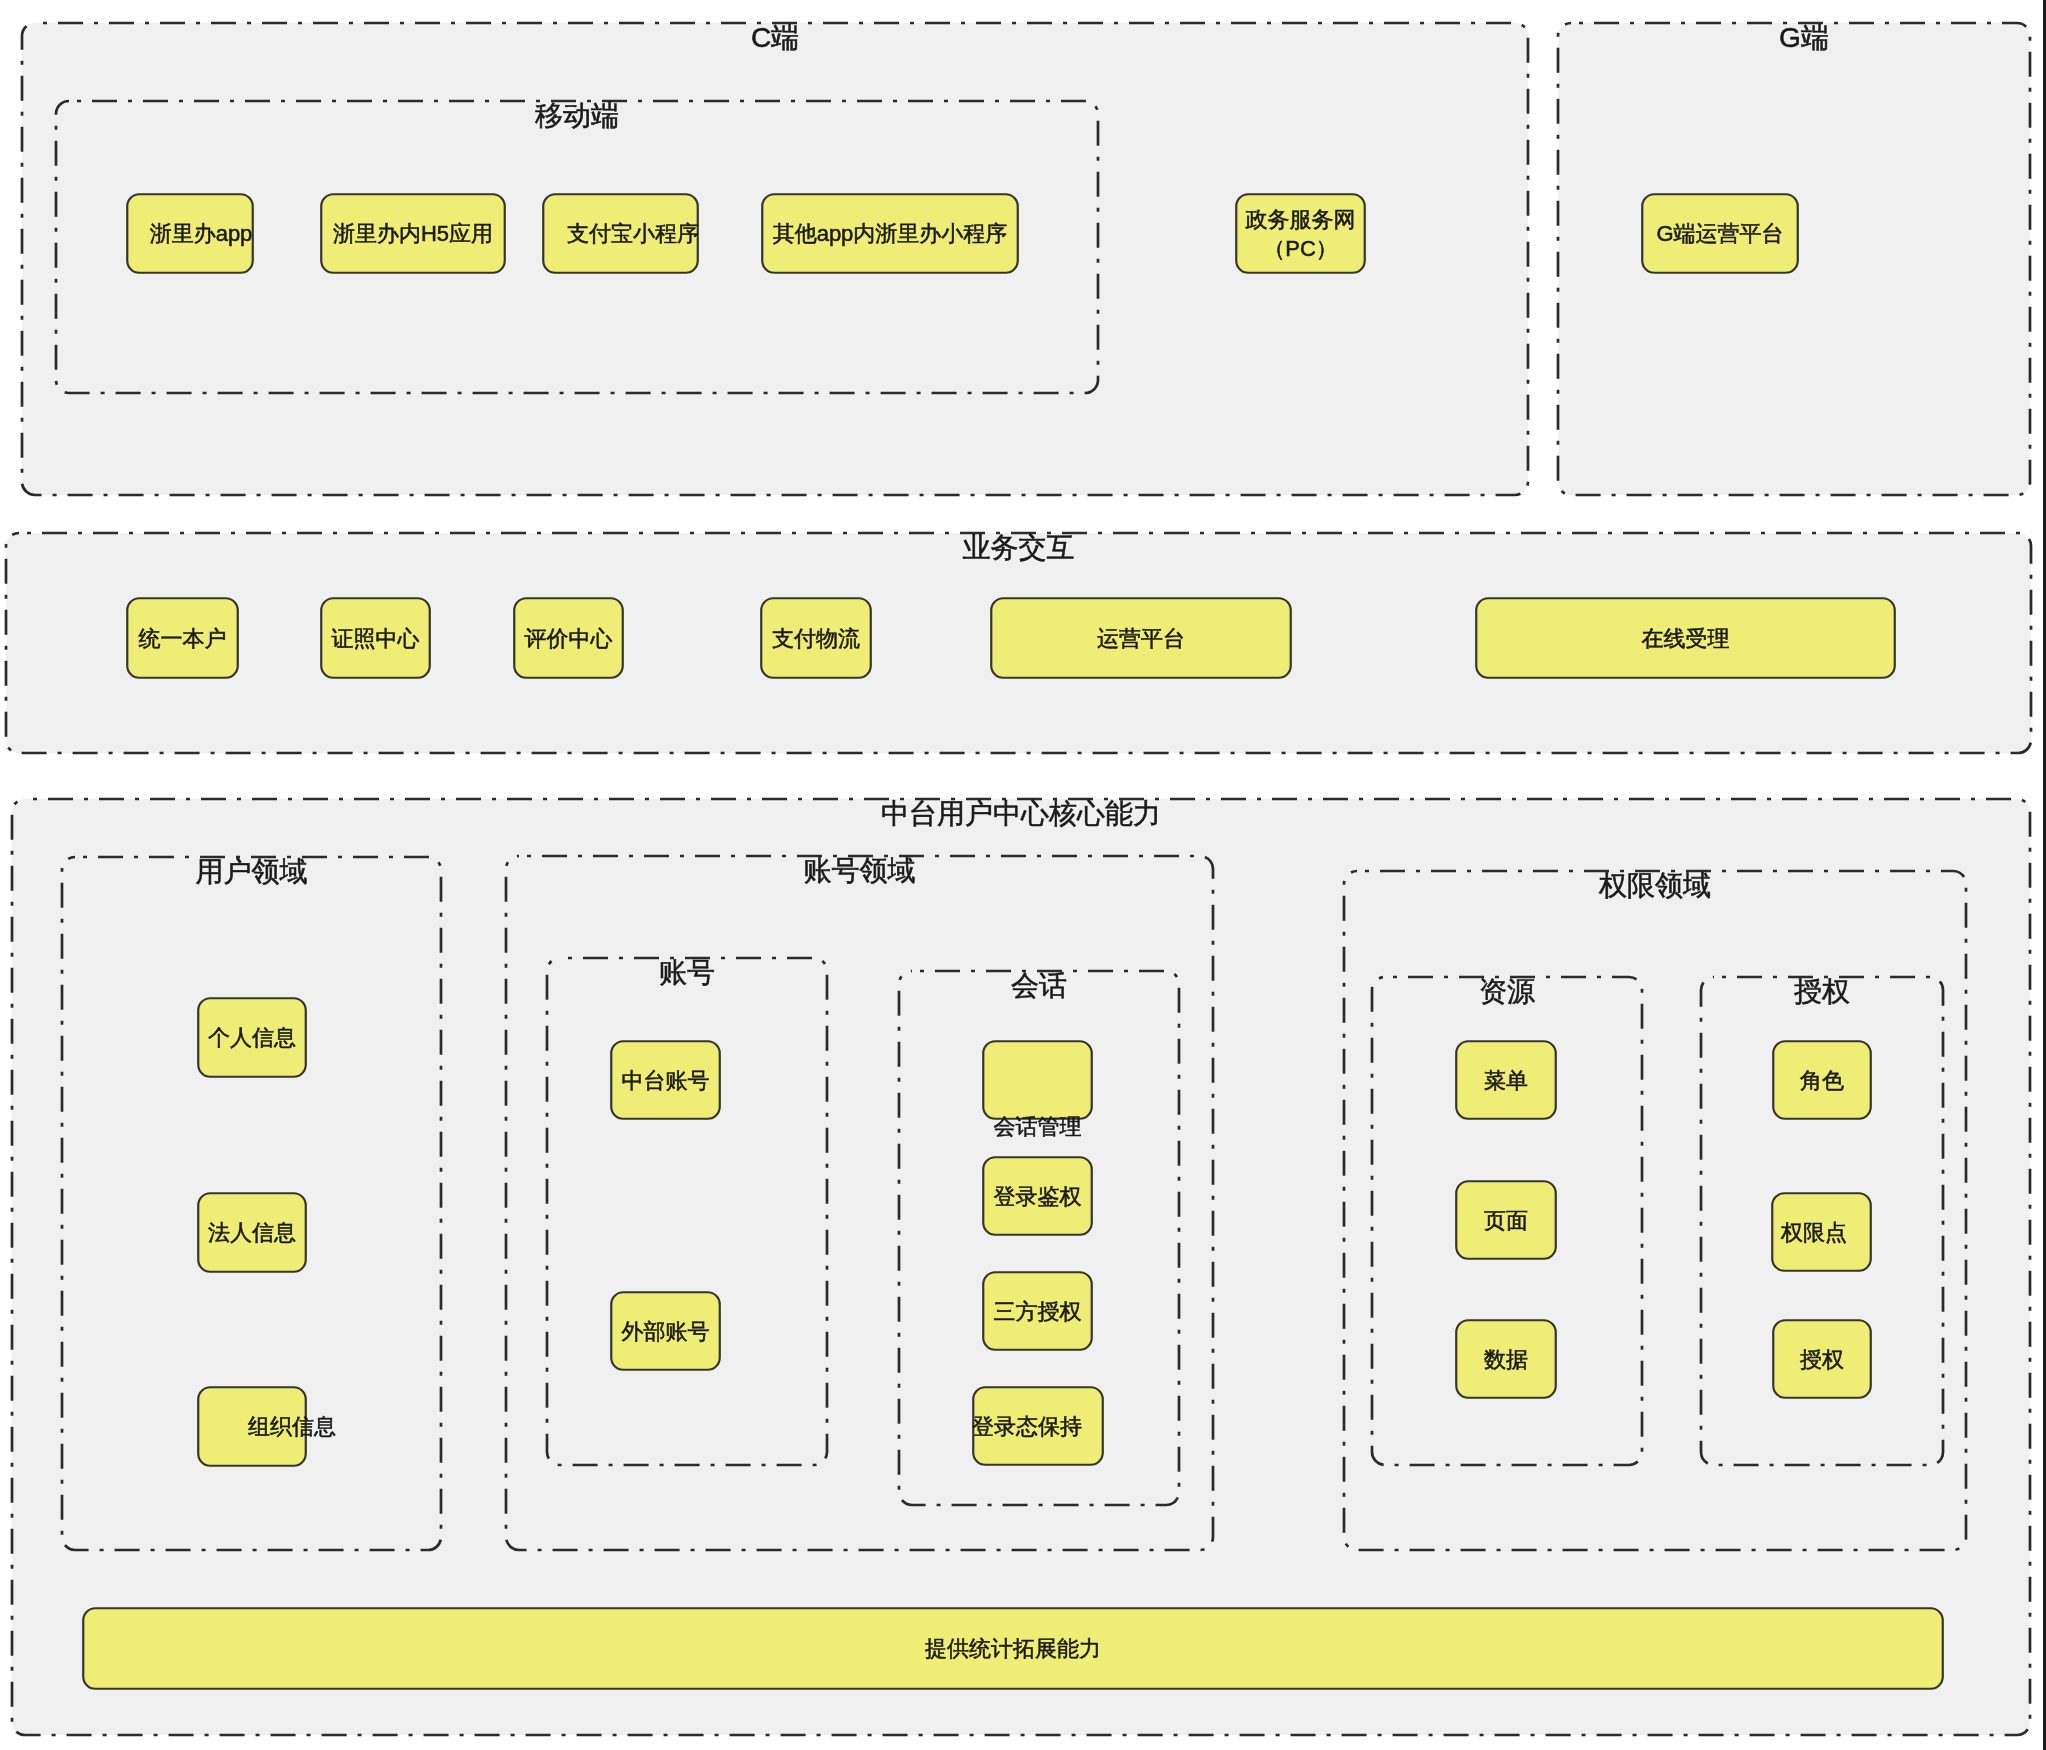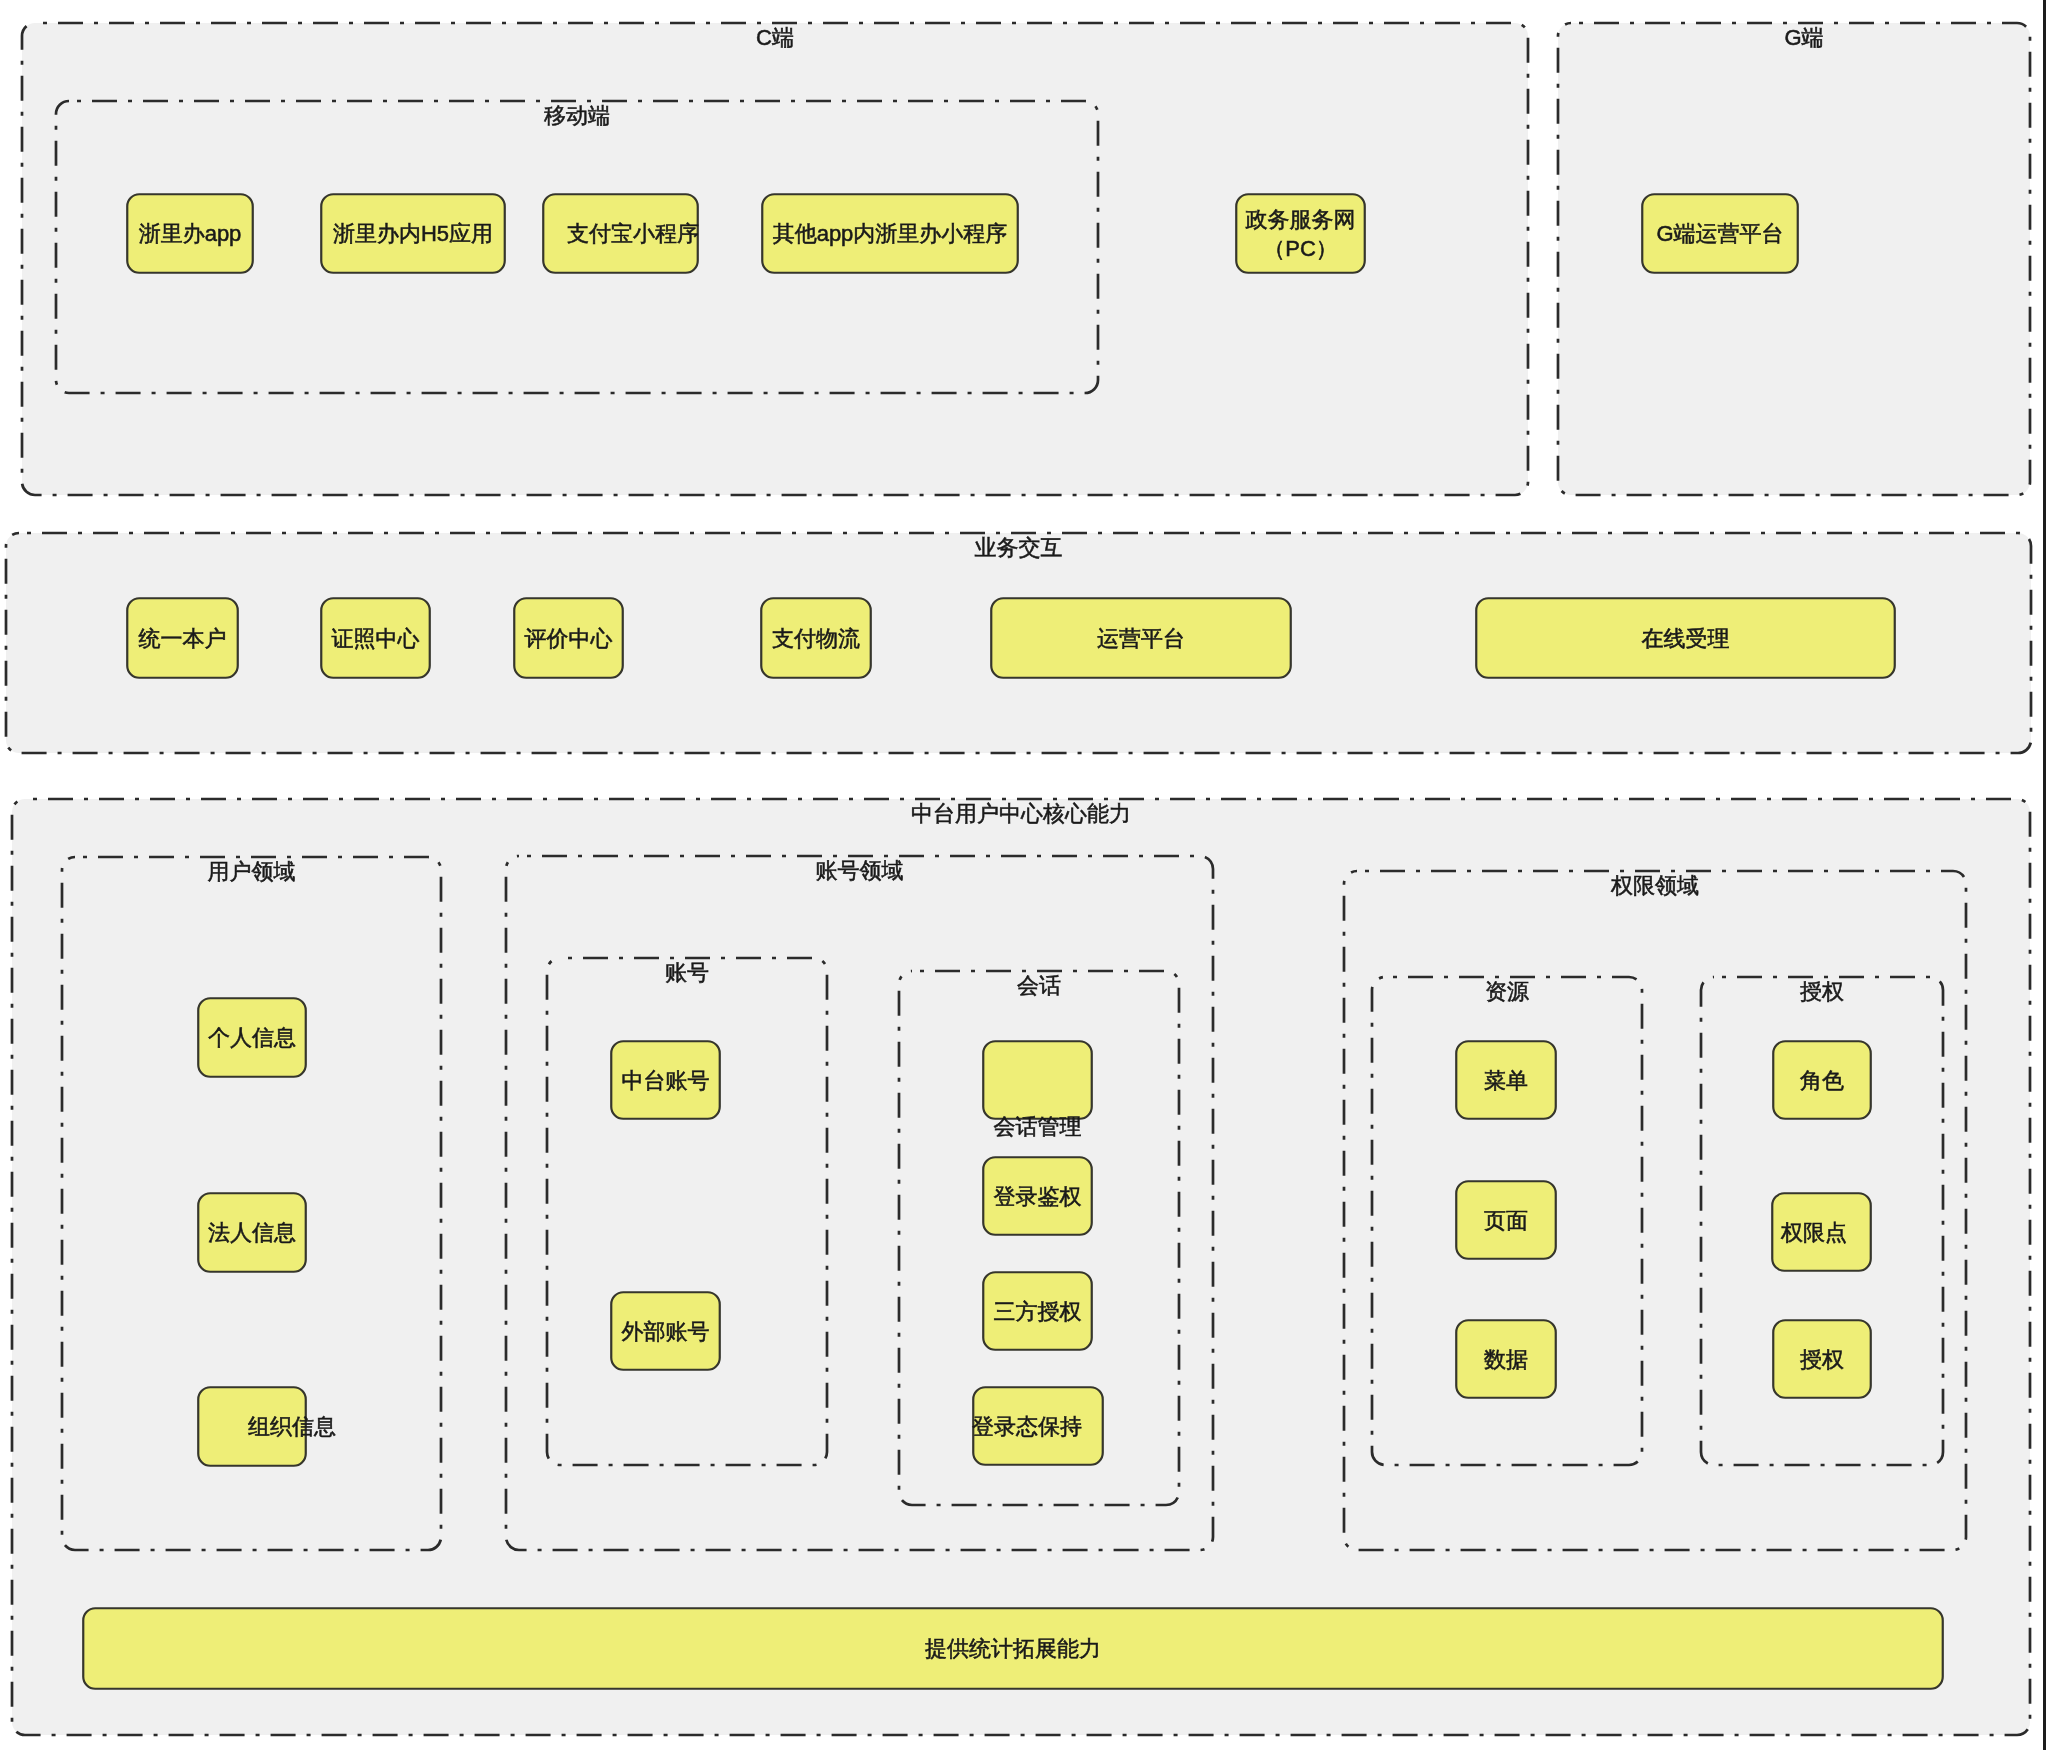--- a/index.html
+++ b/index.html
@@ -6,21 +6,21 @@
   html,body{margin:0;padding:0;background:#ffffff;}
   body{font-family:"Liberation Sans","DejaVu Sans",sans-serif;}
   #canvas{position:relative;width:2046px;height:1750px;overflow:hidden;background:#ffffff;}
   #art{position:absolute;left:0;top:0;width:2046px;height:1750px;filter:blur(0.7px);}
   #layer{position:absolute;left:0;top:0;}
   .grp{fill:#f0f0f0;stroke:#2b2b2b;stroke-width:2.7;
        stroke-dasharray:25 11 4 11;stroke-dashoffset:28;stroke-linecap:butt;}
   .node{fill:#eeee77;stroke:#36362c;stroke-width:2.2;}
   .lbl{position:absolute;white-space:pre;text-align:center;color:#1a1a1a;
        -webkit-text-stroke:0.55px #1a1a1a;}
-  .grp-lbl{font-size:22px;line-height:22px;}
+  .grp-lbl{font-size:28px;line-height:22px;}
   .node-lbl{font-size:22px;line-height:29px;}
   #page-edge{position:absolute;top:0;right:0;width:3px;height:1750px;background:#1c1c1c;}
 </style>
 </head>
 <body>
 
 <div id="canvas">
   <div id="art">
     <svg id="layer" viewBox="0 0 2046 1750" width="2046" height="1750">
 
@@ -65,21 +65,21 @@
       <rect class="grp" x="1701" y="977" width="242" height="488" rx="13" ry="13"></rect>
       <rect class="node" x="1773.25" y="1041.25" width="97.5" height="77.5" rx="12" ry="12"></rect>
       <rect class="node" x="1772.25" y="1193.25" width="98.5" height="77.5" rx="12" ry="12"></rect>
       <rect class="node" x="1773.25" y="1320.25" width="97.5" height="77.5" rx="12" ry="12"></rect>
     </svg>
     <div id="labels">
       <div class="lbl grp-lbl" style="left:21px;top:27px;width:1508px;">C端</div>
       <div class="lbl node-lbl" style="left:1235px;top:204.5px;width:131px;">政务服务网
 （PC）</div>
       <div class="lbl grp-lbl" style="left:55px;top:105px;width:1044px;">移动端</div>
-      <div class="lbl node-lbl" style="left:126px;top:219.0px;width:128px;">浙里办app</div>
+      <div class="lbl node-lbl" style="left:126px;top:219.0px;width:128px;padding-left:11px;">浙里办app</div>
       <div class="lbl node-lbl" style="left:320px;top:219.0px;width:186px;">浙里办内H5应用</div>
       <div class="lbl node-lbl" style="left:542px;top:219.0px;width:157px;text-align:right;">支付宝小程序</div>
       <div class="lbl node-lbl" style="left:761px;top:219.0px;width:258px;">其他app内浙里办小程序</div>
       <div class="lbl grp-lbl" style="left:1567px;top:27px;width:474px;">G端</div>
       <div class="lbl node-lbl" style="left:1641px;top:219.0px;width:158px;">G端运营平台</div>
       <div class="lbl grp-lbl" style="left:5px;top:537px;width:2027px;">业务交互</div>
       <div class="lbl node-lbl" style="left:126px;top:623.5px;width:113px;">统一本户</div>
       <div class="lbl node-lbl" style="left:320px;top:623.5px;width:111px;">证照中心</div>
       <div class="lbl node-lbl" style="left:513px;top:623.5px;width:111px;">评价中心</div>
       <div class="lbl node-lbl" style="left:760px;top:623.5px;width:112px;">支付物流</div>

